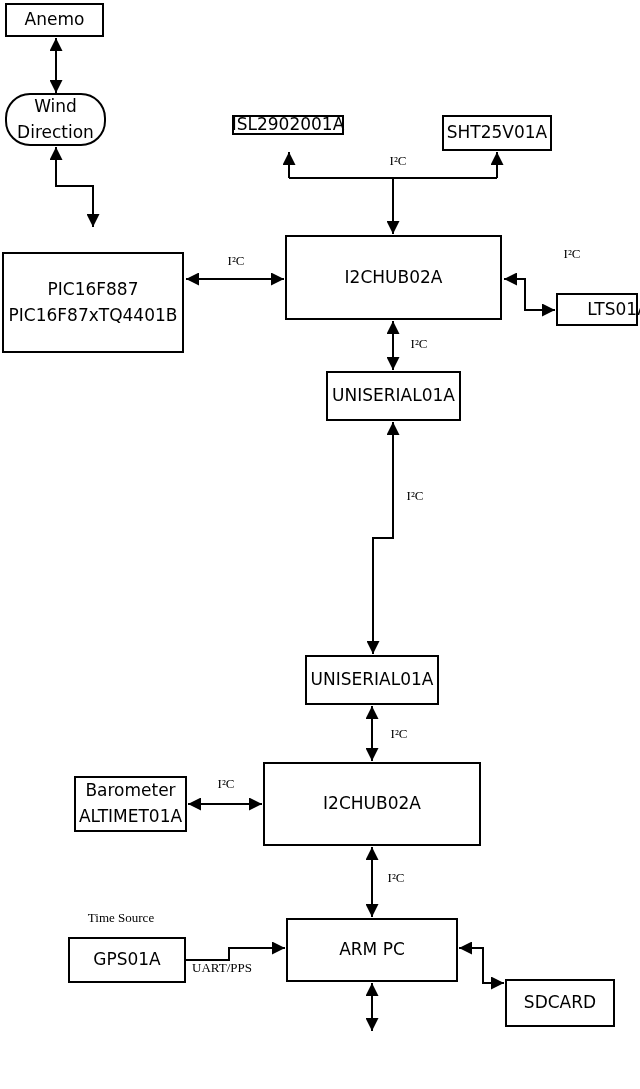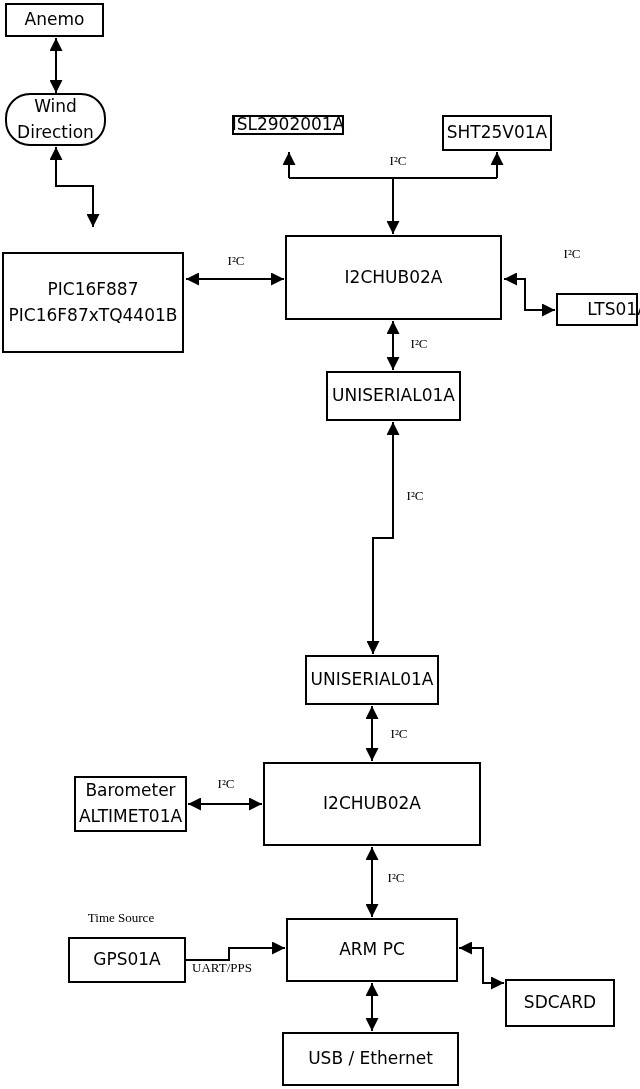--- a/index.html
+++ b/index.html
@@ -155,23 +155,20 @@
   </div>
 
   <div class="node" id="n-armpc">
     <div>ARM PC</div>
   </div>
 
   <div class="node" id="n-sdcard">
     <div>SDCARD</div>
   </div>
 
-  <div class="node" id="n-usb">
-    <div>USB / Ethernet</div>
-  </div>
 
   <div class="flabel" id="l-i2c-sensors">I²C</div>
   <div class="flabel" id="l-i2c-pic">I²C</div>
   <div class="flabel" id="l-i2c-lts">I²C</div>
   <div class="flabel" id="l-i2c-hub1uni">I²C</div>
   <div class="flabel" id="l-i2c-long">I²C</div>
   <div class="flabel" id="l-i2c-uni2">I²C</div>
   <div class="flabel" id="l-i2c-baro">I²C</div>
   <div class="flabel" id="l-i2c-hub2">I²C</div>
   <div class="flabel" id="l-time">Time Source</div>

